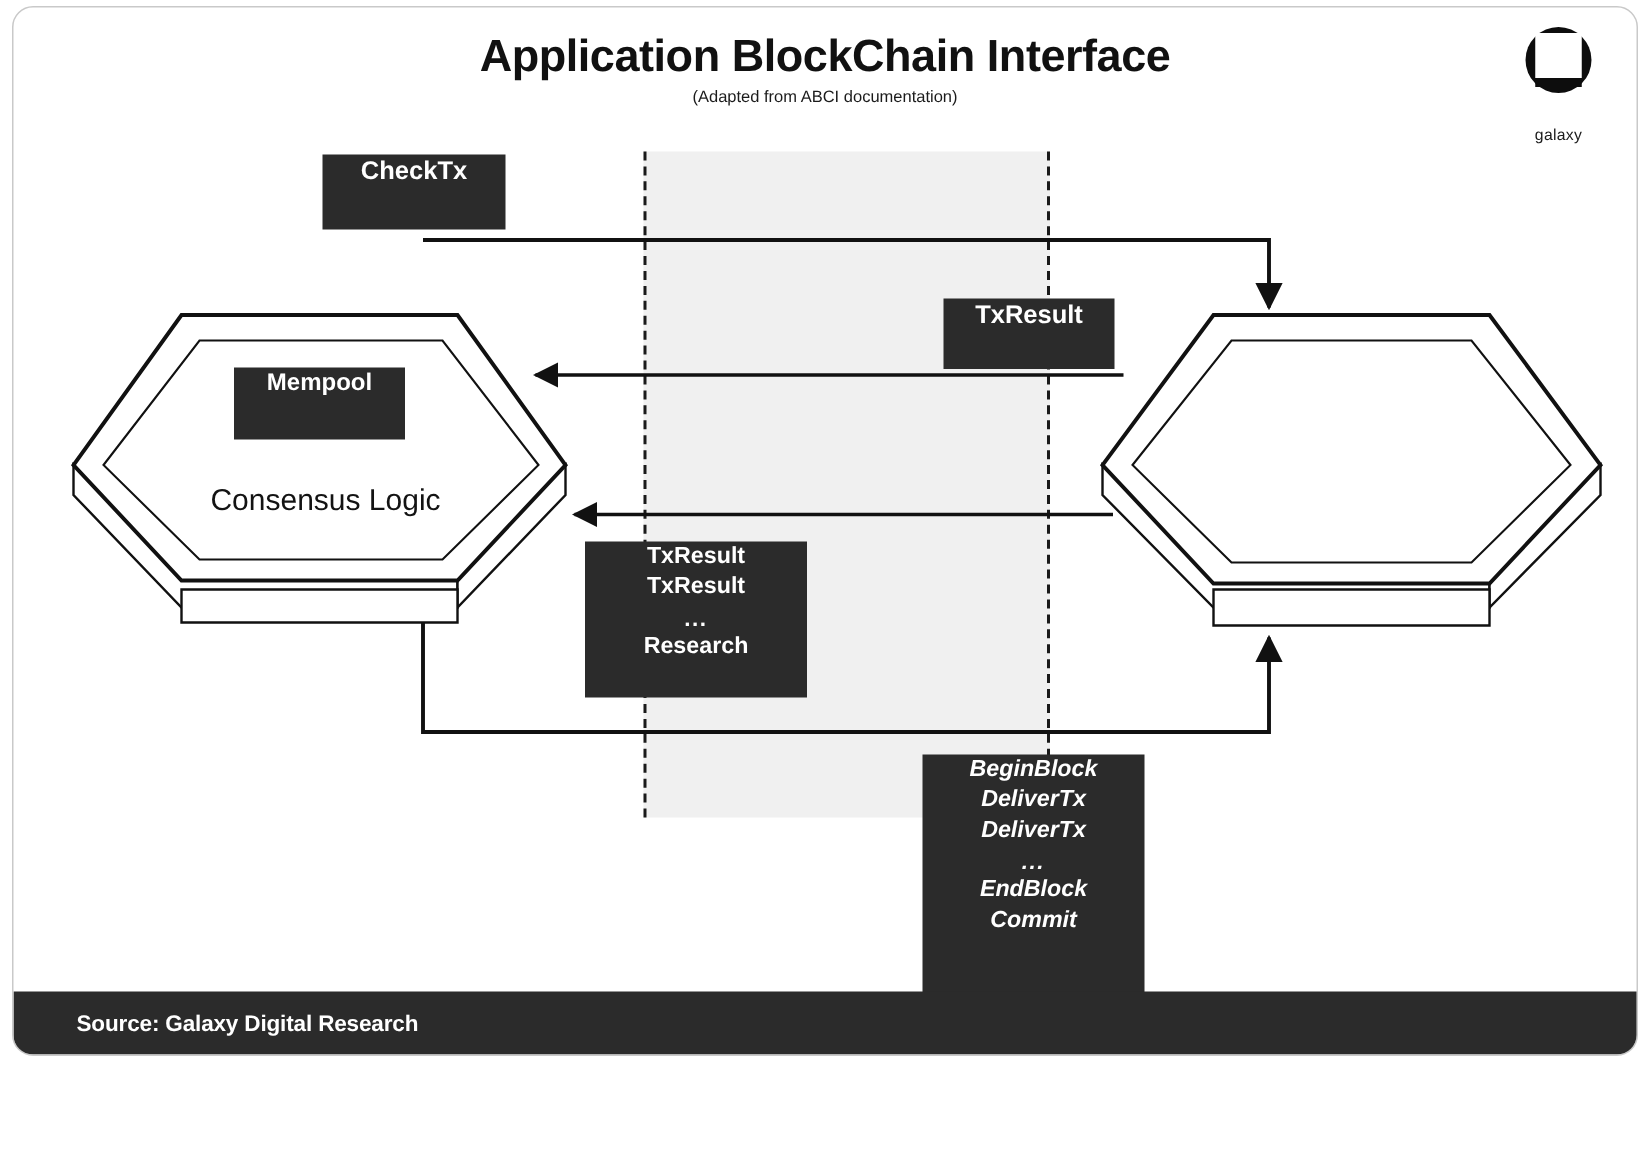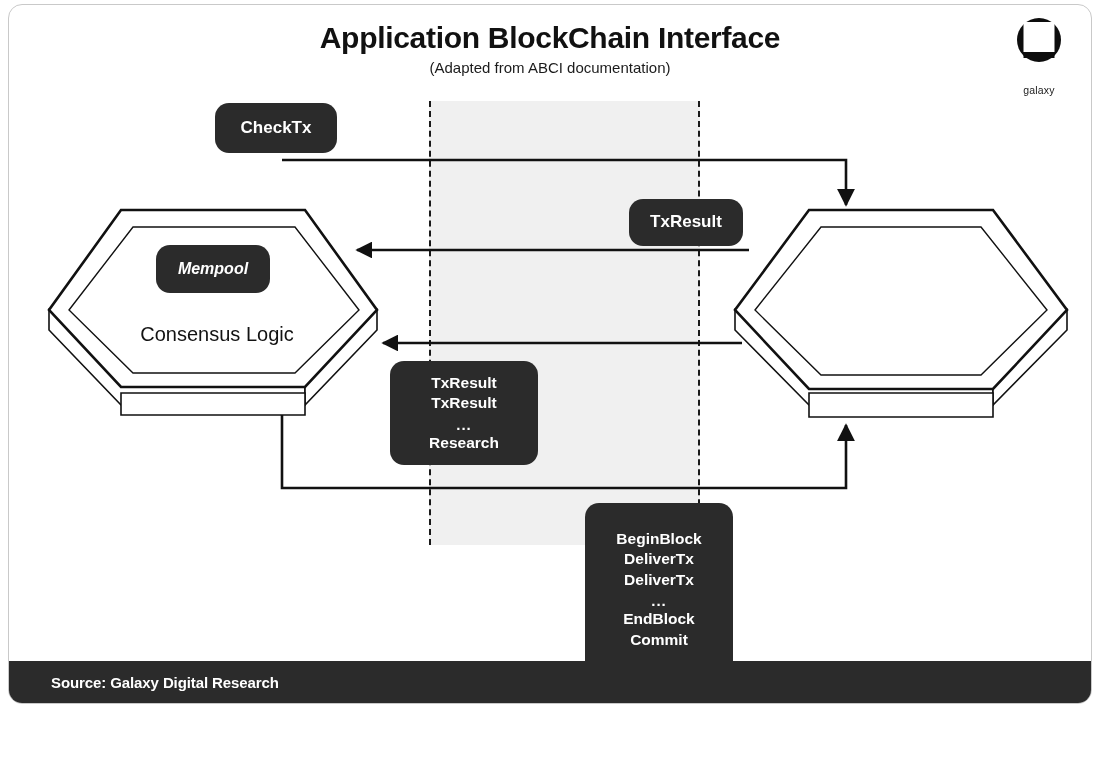--- a/index.html
+++ b/index.html
@@ -22,21 +22,21 @@
   
   #title {
     position: absolute; left: 0; top: 16px; width: 100%;
     text-align: center;
     font-size: 30px; font-weight: 700; letter-spacing: -0.3px;
     color: #111111;
   }
   #subtitle {
     position: absolute; left: 0; top: 54px; width: 100%;
     text-align: center;
-    font-size: 15px; font-weight: 400;
+    font-size: 11px; font-weight: 400;
     color: #1b1b1b;
   }
 
   
   #logo-wrap { position: absolute; right: 14px; top: 12px; width: 76px; text-align: center; }
   #logo-mark { width: 46px; height: 46px; margin: 0 auto; display:block; }
   #logo-text { font-size: 10.5px; color: #1b1b1b; margin-top: 21px; letter-spacing: .2px; }
 
   
   #abci-band {
@@ -52,43 +52,43 @@
   }
 
   
   #diagram { position: absolute; left: 0; top: 0; width: 1084px; height: 660px; }
 
   
   .dark-box {
     position: absolute;
     background: #2b2b2b;
     color: #ffffff;
-    border-radius: 14px;
+    border-radius: 0;
     display: flex; flex-direction: column;
-    align-items: center; justify-content: center;
+    align-items: center; 
     text-align: center;
     font-weight: 700;
     line-height: 1.32;
   }
   #box-checktx { left: 206px; top: 98px; width: 122px; height: 50px; font-size: 17px; }
   #box-txresult { left: 620px; top: 194px; width: 114px; height: 47px; font-size: 17px; }
   #box-txresult-list { left: 381px; top: 356px; width: 148px; height: 104px; font-size: 15.5px; }
-  #box-blocklist { left: 576px; top: 498px; width: 148px; height: 173px; font-size: 15.5px; }
+  #box-blocklist { left: 606px; top: 498px; width: 148px; height: 173px; font-size: 15.5px; font-style: italic; }
   .dark-box .line { display: block; }
   .dark-box .dots { display: block; font-size: 15px; line-height: 1.0; padding: 3px 0 1px; letter-spacing:1px;}
 
   
   .hex-label {
     position: absolute; text-align: center;
     font-size: 20px; color: #131313; font-weight: 400;
   }
   #label-consensus { left: 58px; top: 318px; width: 300px; }
   #label-application { left: 738px; top: 292px; width: 310px; }
 
-  #box-mempool { left: 147px; top: 240px; width: 114px; height: 48px; font-size: 16px; font-style: italic; }
+  #box-mempool { left: 147px; top: 240px; width: 114px; height: 48px; font-size: 16px; }
 
   
   #footer {
     position: absolute; left: 0; bottom: 0;
     width: 1084px; height: 42px;
     background: #2b2b2b;
     display: flex; align-items: center; padding-left: 28px;
   }
   #footer-text {
     color: #ffffff; font-size: 15px; font-weight: 700;

